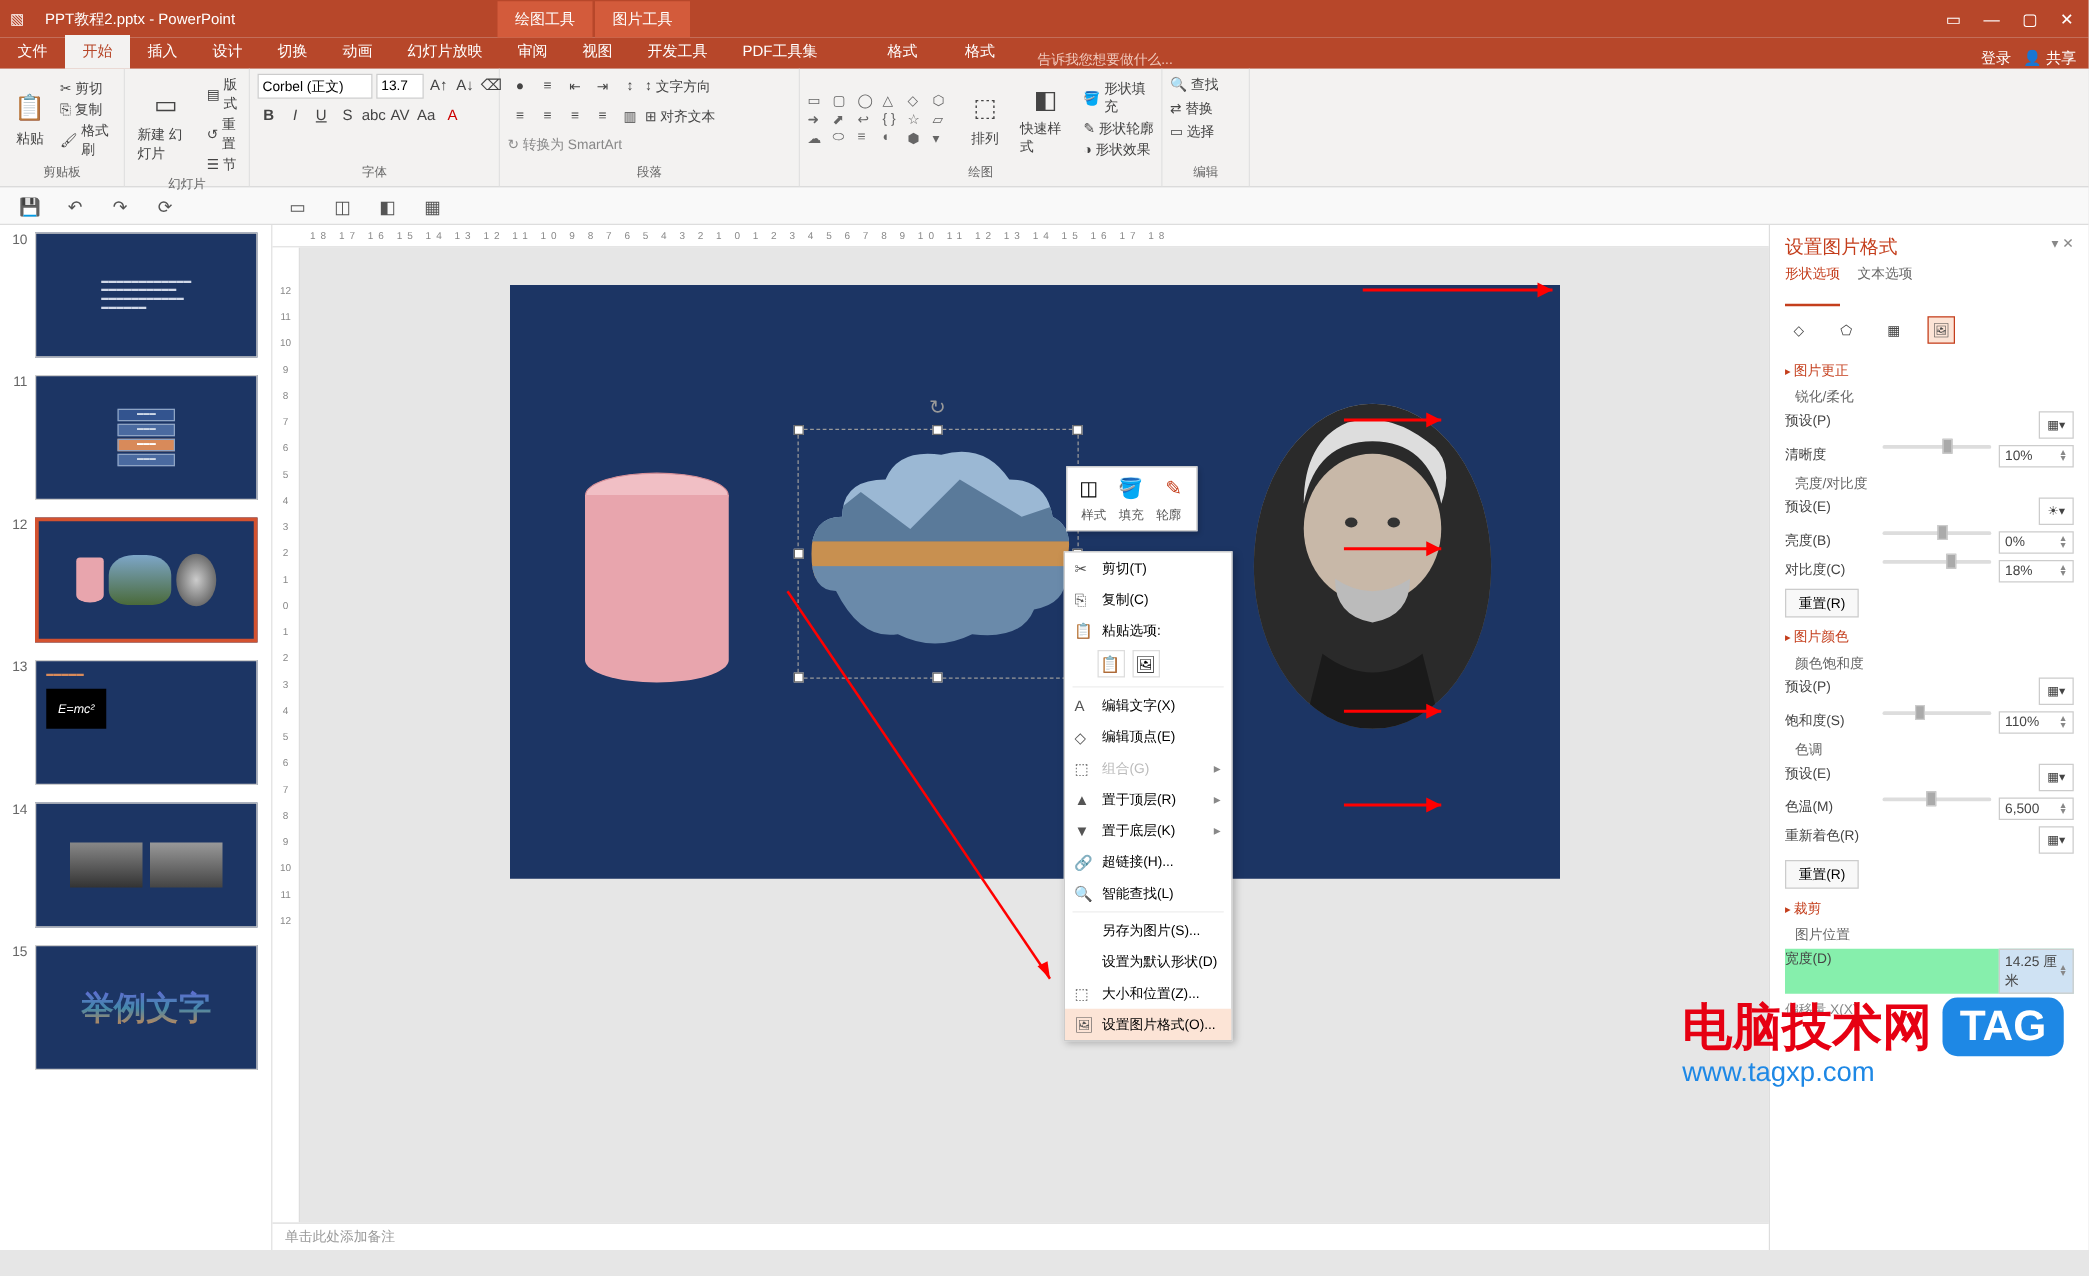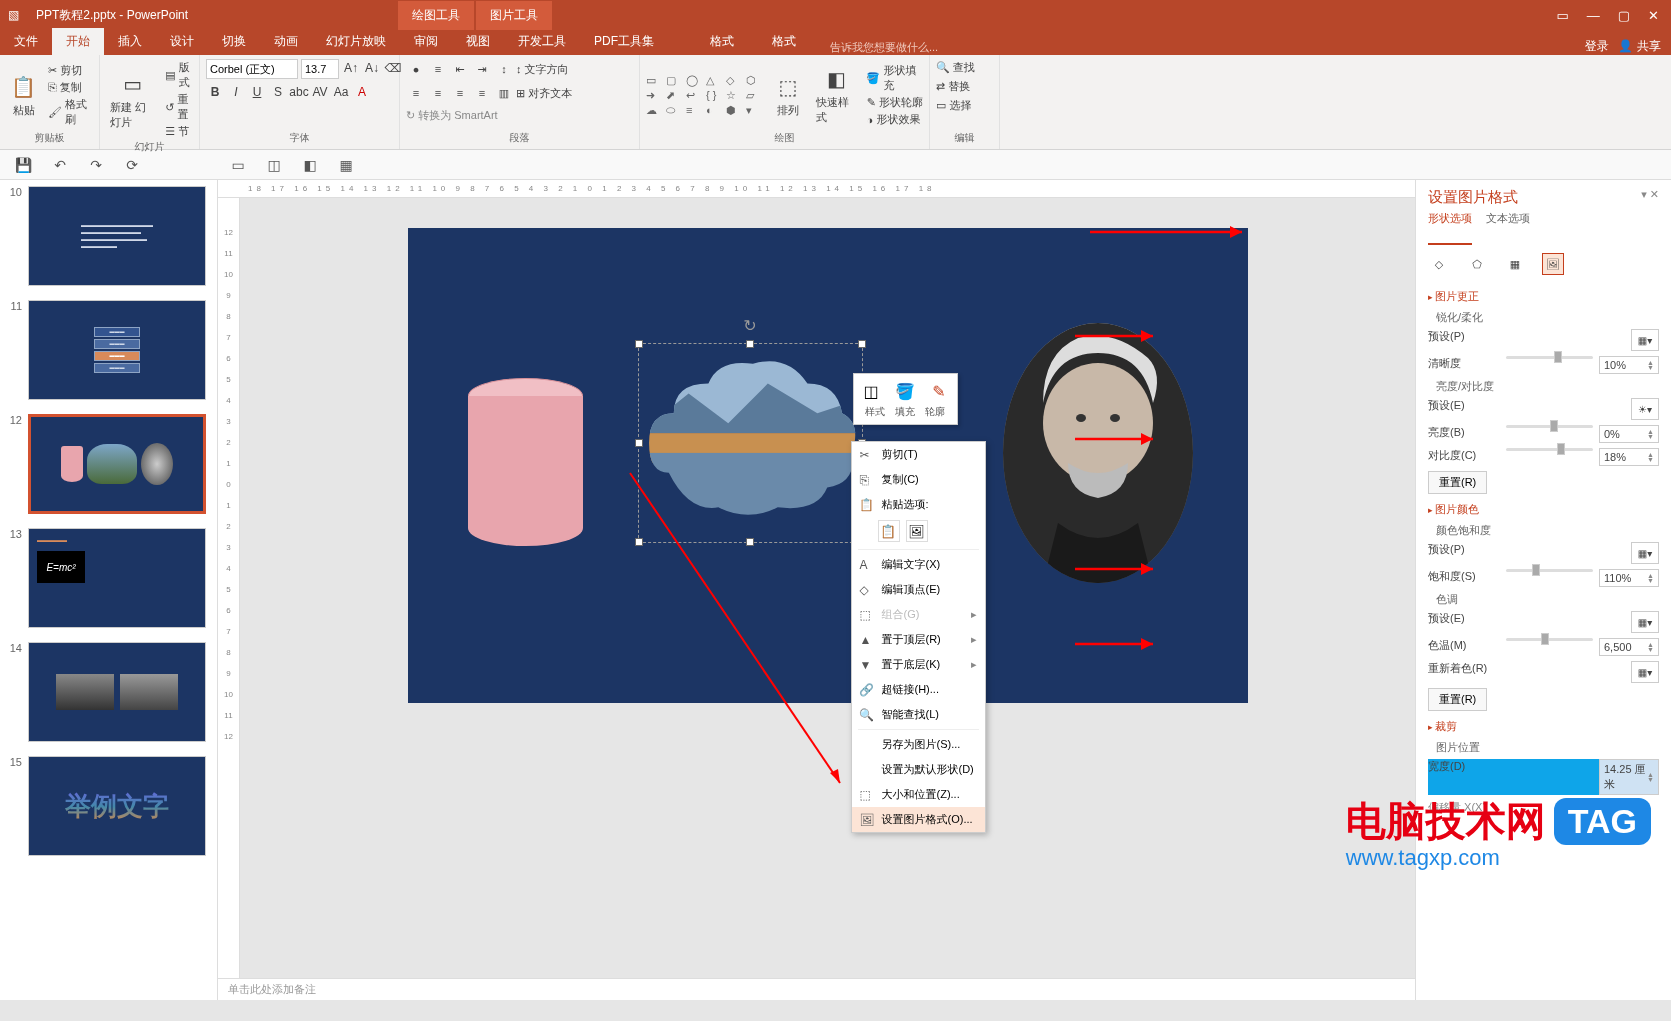--- a/index.html
+++ b/index.html
@@ -587,21 +587,21 @@
       <div class="fp-row">
           <span class="lbl">重新着色(R)</span>
           <span class="preset-btn">▦▾</span>
         </div>
       <button class="fp-reset">重置(R)</button>
     </div>
 
     <div class="fp-section">
       <div class="fp-sec-title">裁剪</div>
       <div style="padding-left:8px;color:#666;margin-bottom:4px">图片位置</div>
-      <div class="fp-row" style="background:#0ea5e9">
+      <div class="fp-row" style="background:#86efac">
           <span class="lbl">宽度(D)</span>
           <div class="val" style="margin-left:auto;background:#cfe2f3">
             <span>14.25 厘米</span>
             <span class="spin">▲<br>▼</span>
           </div>
         </div>
       <div class="fp-row" style="color:#888">
           <span class="lbl">偏移量 X(X)</span>
         </div>
     </div>

